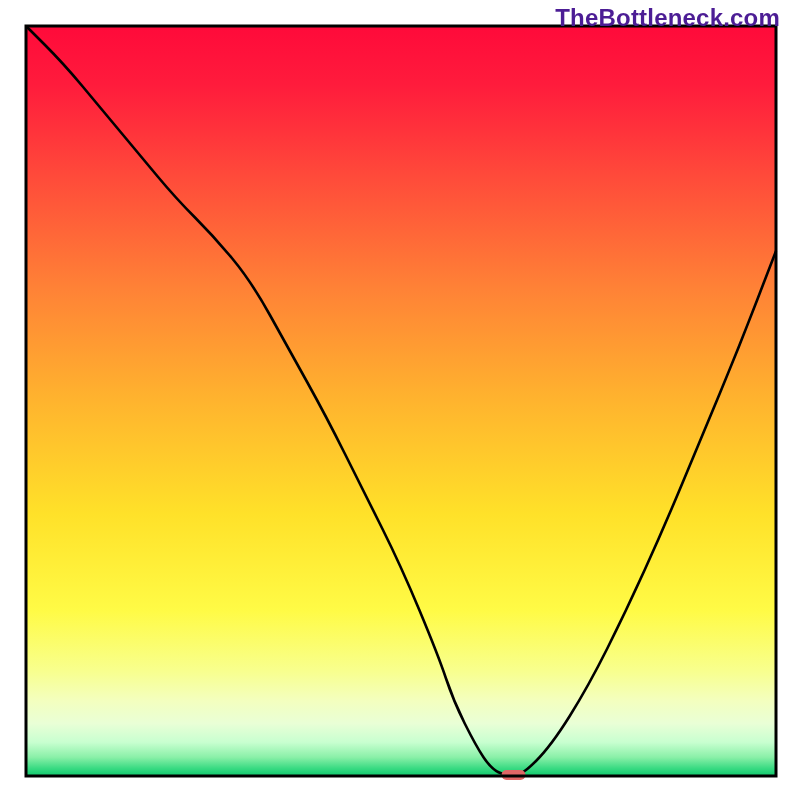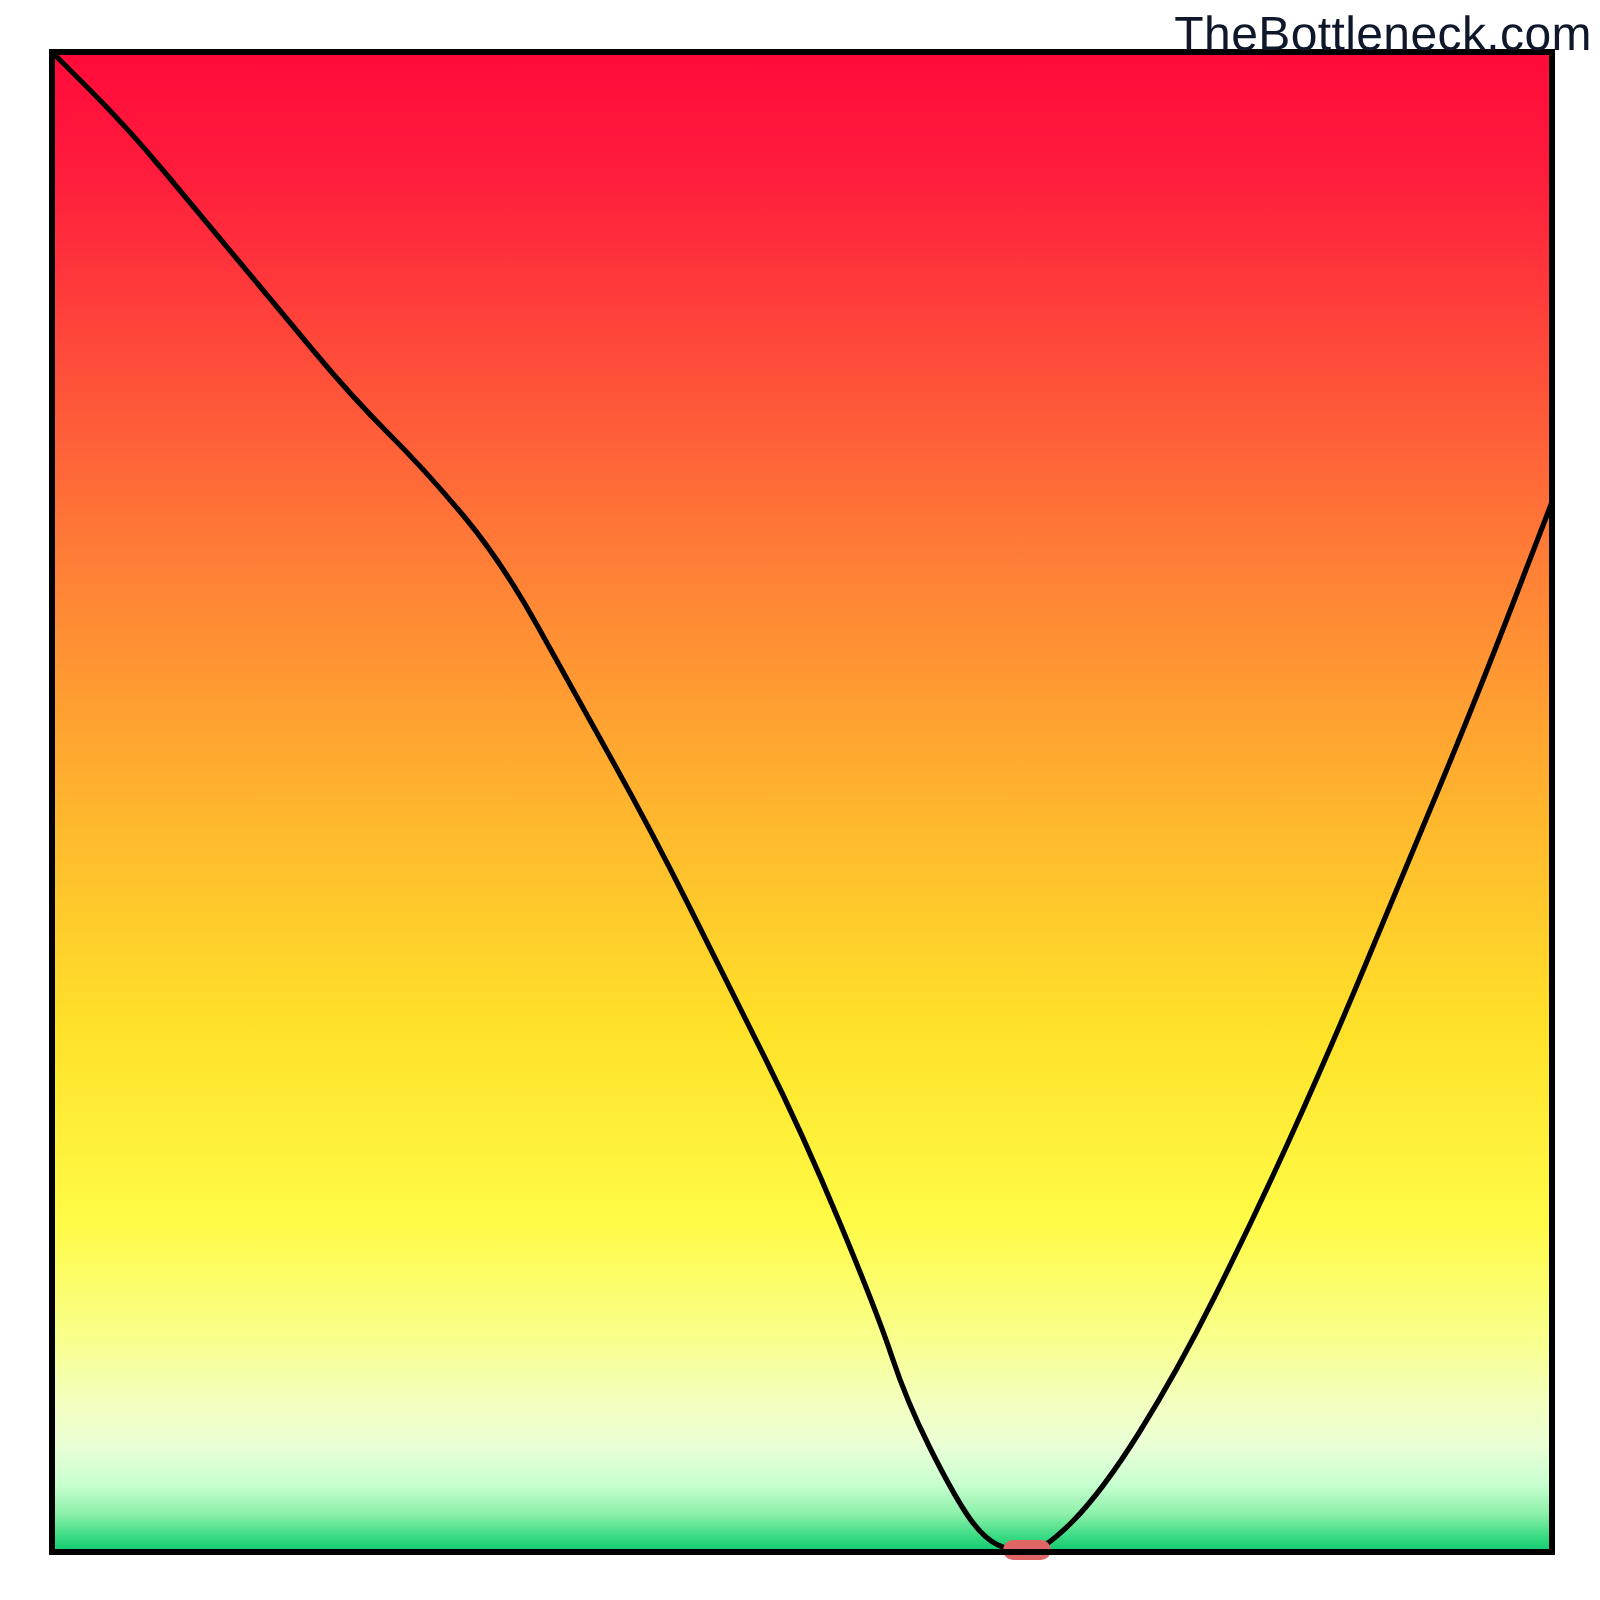--- a/index.html
+++ b/index.html
@@ -11,24 +11,24 @@
     font-family: Arial, Helvetica, sans-serif;
   }
   .chart-container {
     position: relative;
     width: 800px;
     height: 800px;
   }
   .watermark {
     position: absolute;
     top: 4px;
-    right: 4px;
+    right: 20px;
     font-size: 24px;
-    font-weight: 400;
-    color: #0f172a;
+    font-weight: 700;
+    color: #4c1d95;
     letter-spacing: 0.2px;
     z-index: 10;
   }
   svg.plot {
     position: absolute;
     top: 0;
     left: 0;
     width: 800px;
     height: 800px;
   }

